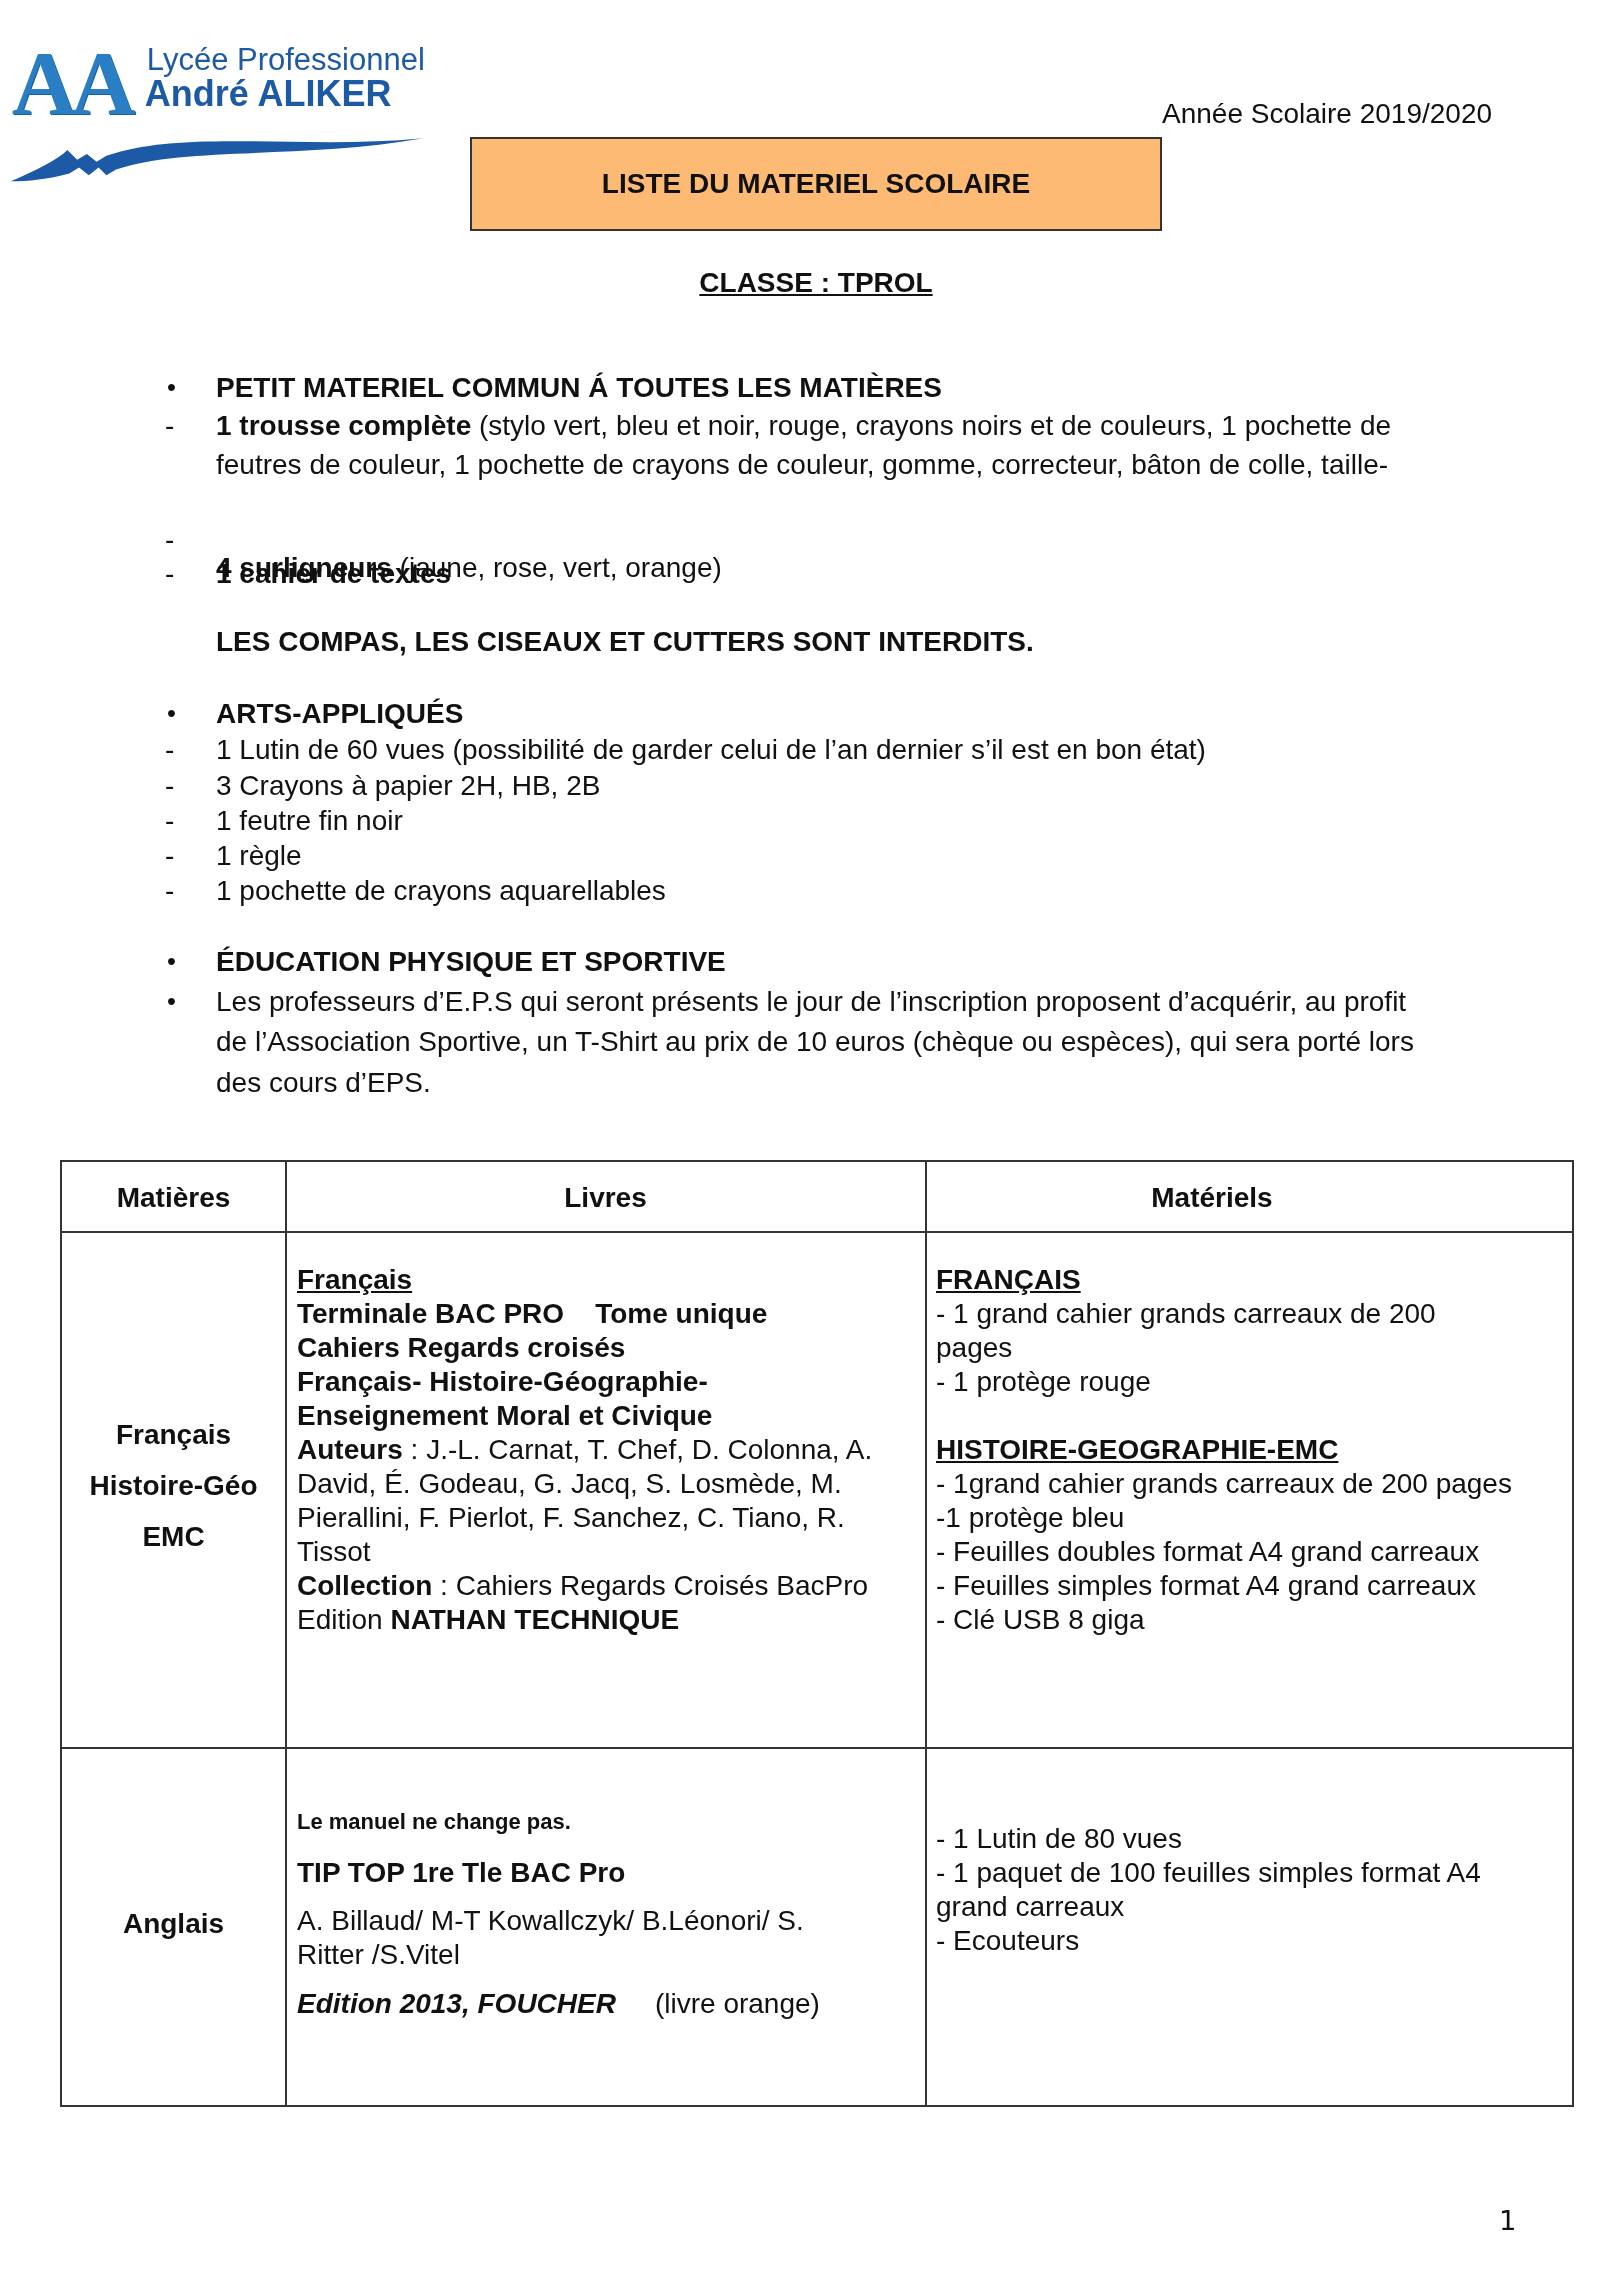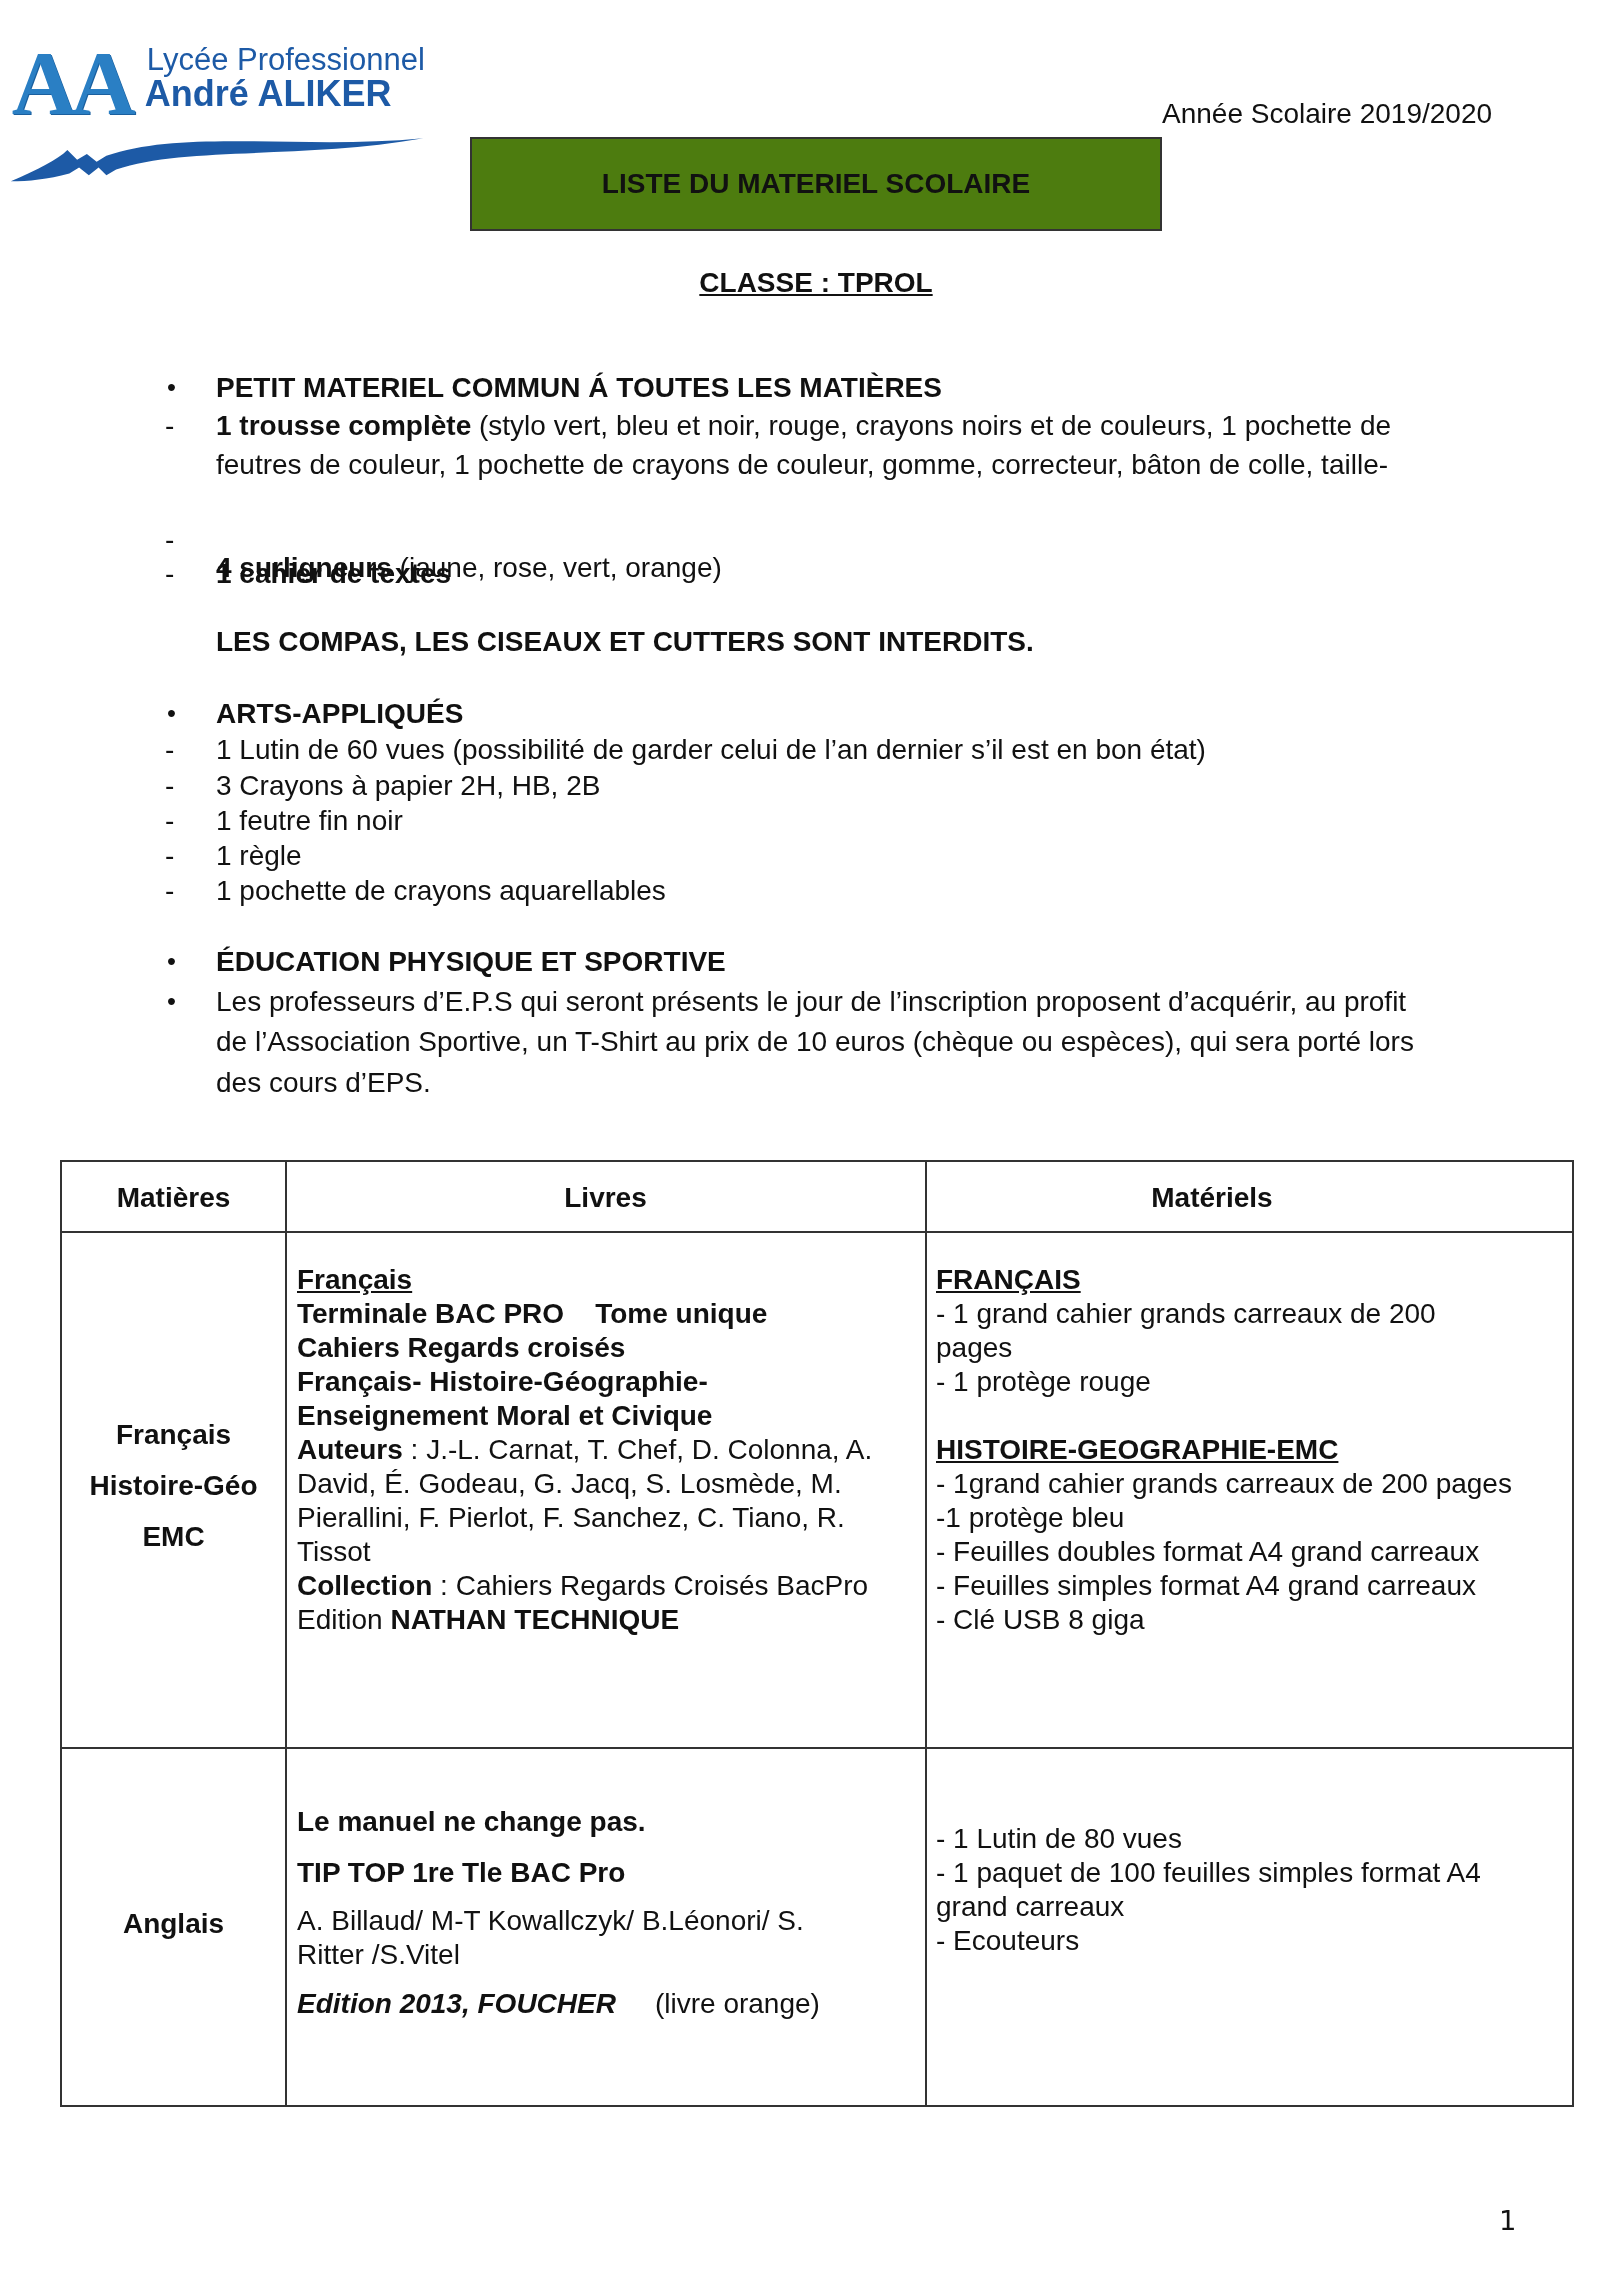--- a/index.html
+++ b/index.html
@@ -11,21 +11,21 @@
     #logo { left:7.8px; top:37px; width:421px; height:118px; }
     #logo .aa { position:absolute; left:3.9px; top:2px; font-family:"Liberation Serif", serif;
                 font-size:90px; font-weight:bold; color:#2a7fc4; letter-spacing:-5.9px; line-height:90px;
                 text-shadow:1px 1px 0 #1a5f9e; }
     #logo .l1 { position:absolute; left:139px; top:5.9px; font-size:31px; color:#1d5aa6; line-height:33px; white-space:nowrap; }
     #logo .l2 { position:absolute; left:137px; top:37px; font-size:36px; font-weight:bold; color:#1d5aa6; line-height:39px; white-space:nowrap; }
     #logo svg { position:absolute; left:0; top:74px; }
 
     #year { left:1162px; top:98px; font-size:28px; white-space:nowrap; }
 
-    #titlebox { left:470px; top:137px; width:692px; height:94px; background:#4d7c0f;
+    #titlebox { left:470px; top:137px; width:692px; height:94px; background:#fdba74;
                 border:2px solid #333; box-sizing:border-box; display:flex; align-items:center; justify-content:center; }
     #titlebox span { font-size:28px; font-weight:bold; }
 
     #classe { left:0; width:1632px; top:267px; text-align:center; font-size:28px; font-weight:bold; }
     #classe span { text-decoration:underline; }
 
     .sec { font-size:28px; line-height:35px; white-space:nowrap; }
     .bullet { position:absolute; left:167px; font-size:25.5px; }
     .dash { position:absolute; left:165px; }
     .txt { position:absolute; left:216px; }
@@ -146,21 +146,21 @@
     <div>- 1grand cahier grands carreaux de 200 pages</div>
     <div>-1 protège bleu</div>
     <div>- Feuilles doubles format A4 grand carreaux</div>
     <div>- Feuilles simples format A4 grand carreaux</div>
     <div>- Clé USB 8 giga</div>
   </div>
 
   <div class="cell center b" style="left:0; width:223px; top:745px;">Anglais</div>
 
   <div class="cell" style="left:235px; top:640px; width:623px;">
-    <div class="b" style="font-size:28px; line-height:39px;">Le manuel ne change pas.</div>
+    <div class="b" style="font-size:22px; line-height:39px;">Le manuel ne change pas.</div>
     <div class="b" style="margin-top:14.7px;">TIP TOP 1re Tle BAC Pro</div>
     <div style="margin-top:14.7px;">A. Billaud/ M-T Kowallczyk/ B.Léonori/ S.</div>
     <div>Ritter /S.Vitel</div>
     <div style="margin-top:14.7px;"><b><i>Edition 2013, FOUCHER</i></b><span style="display:inline-block; width:39px;"></span><span>(livre orange)</span></div>
   </div>
 
   <div class="cell" style="left:874px; top:660px; width:632px;">
     <div>- 1 Lutin de 80 vues</div>
     <div>- 1 paquet de 100 feuilles simples format A4</div>
     <div>grand carreaux</div>

